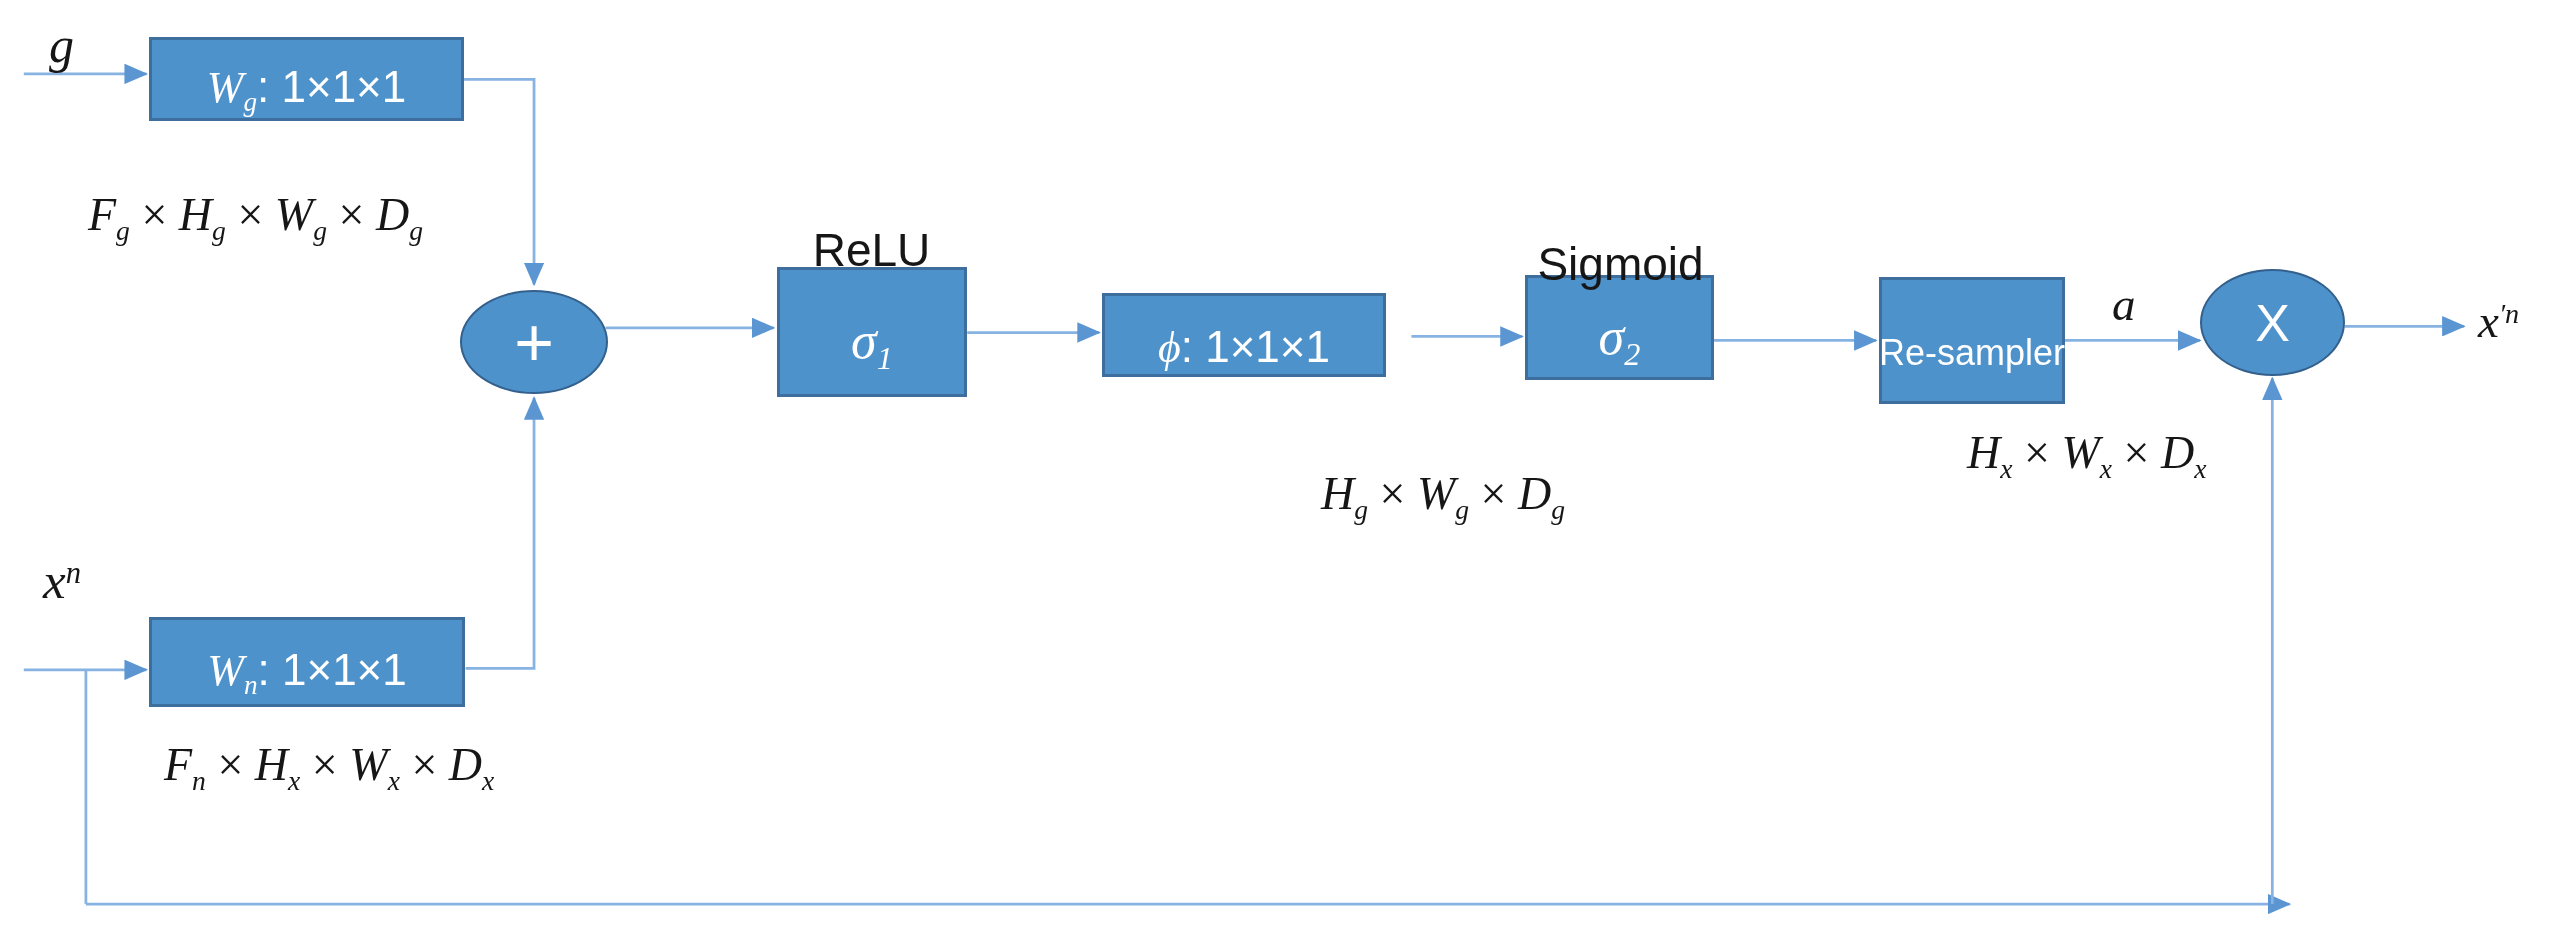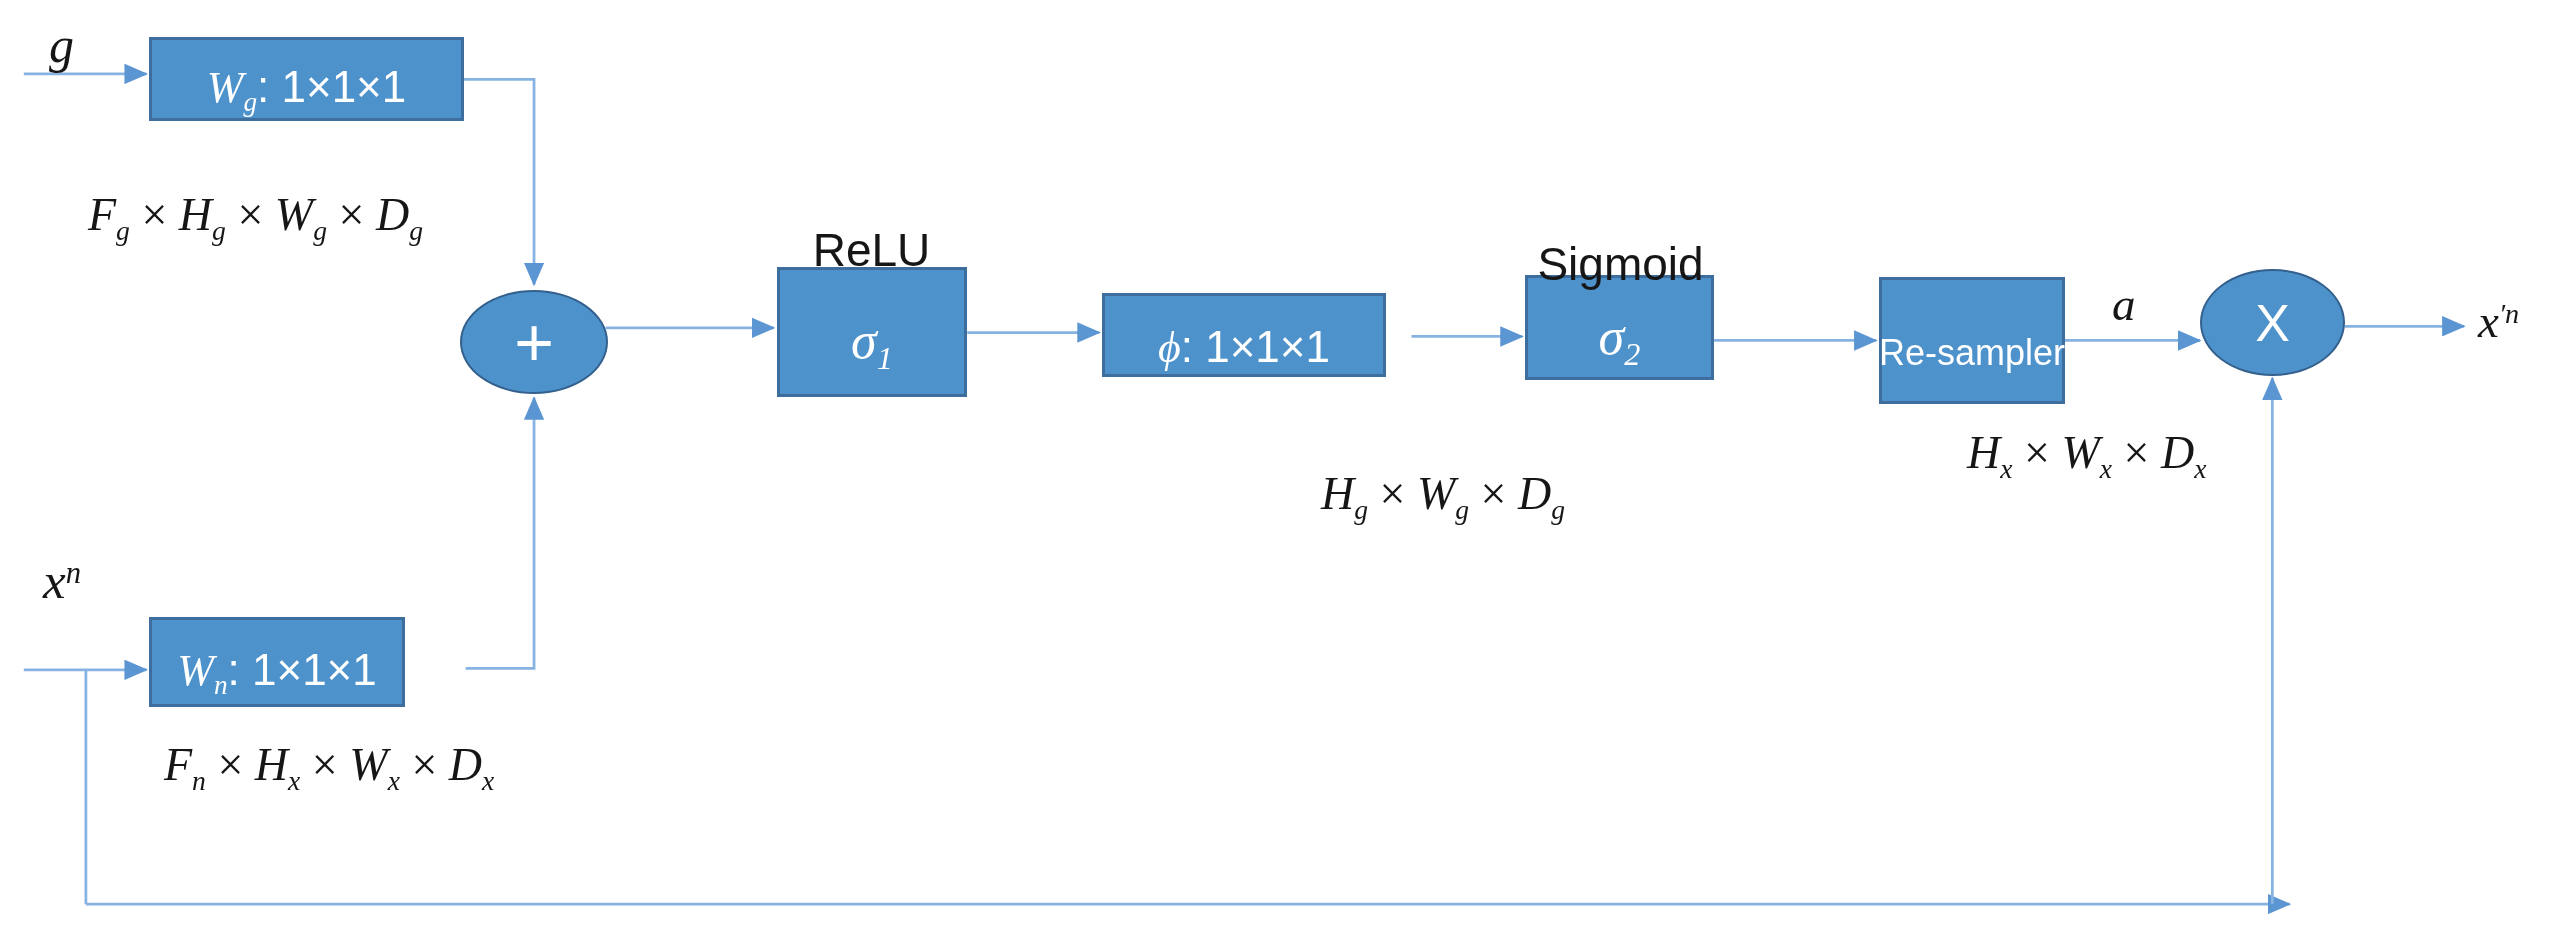--- a/index.html
+++ b/index.html
@@ -69,21 +69,21 @@
       <path d="M109,852 V1150"></path>
       <path d="M109,1150 H2912" marker-end="url(#arr)"></path>
       <path d="M2890,1150 V481" marker-end="url(#arr)"></path>
     </g>
   </svg>
 
   <div class="node rect" style="left:149px;top:37px;width:315px;height:84px;">
     <span class="box-label"><span><i>W</i><sub>g</sub></span><span class="op">: 1×1×1</span></span>
   </div>
 
-  <div class="node rect" style="left:149px;top:617px;width:256px;height:90px;">
+  <div class="node rect" style="left:149px;top:617px;width:316px;height:90px;">
     <span class="box-label"><span><i>W</i><sub>n</sub></span><span class="op">: 1×1×1</span></span>
   </div>
 
   <div class="node ellipse" style="left:460px;top:290px;width:148px;height:104px;">
     <span class="sym">+</span>
   </div>
 
   <div class="node rect" style="left:777px;top:267px;width:190px;height:130px;">
     <span class="box-label" style="font-size:52px;"><span><i>σ</i><sub>1</sub></span></span>
   </div>

